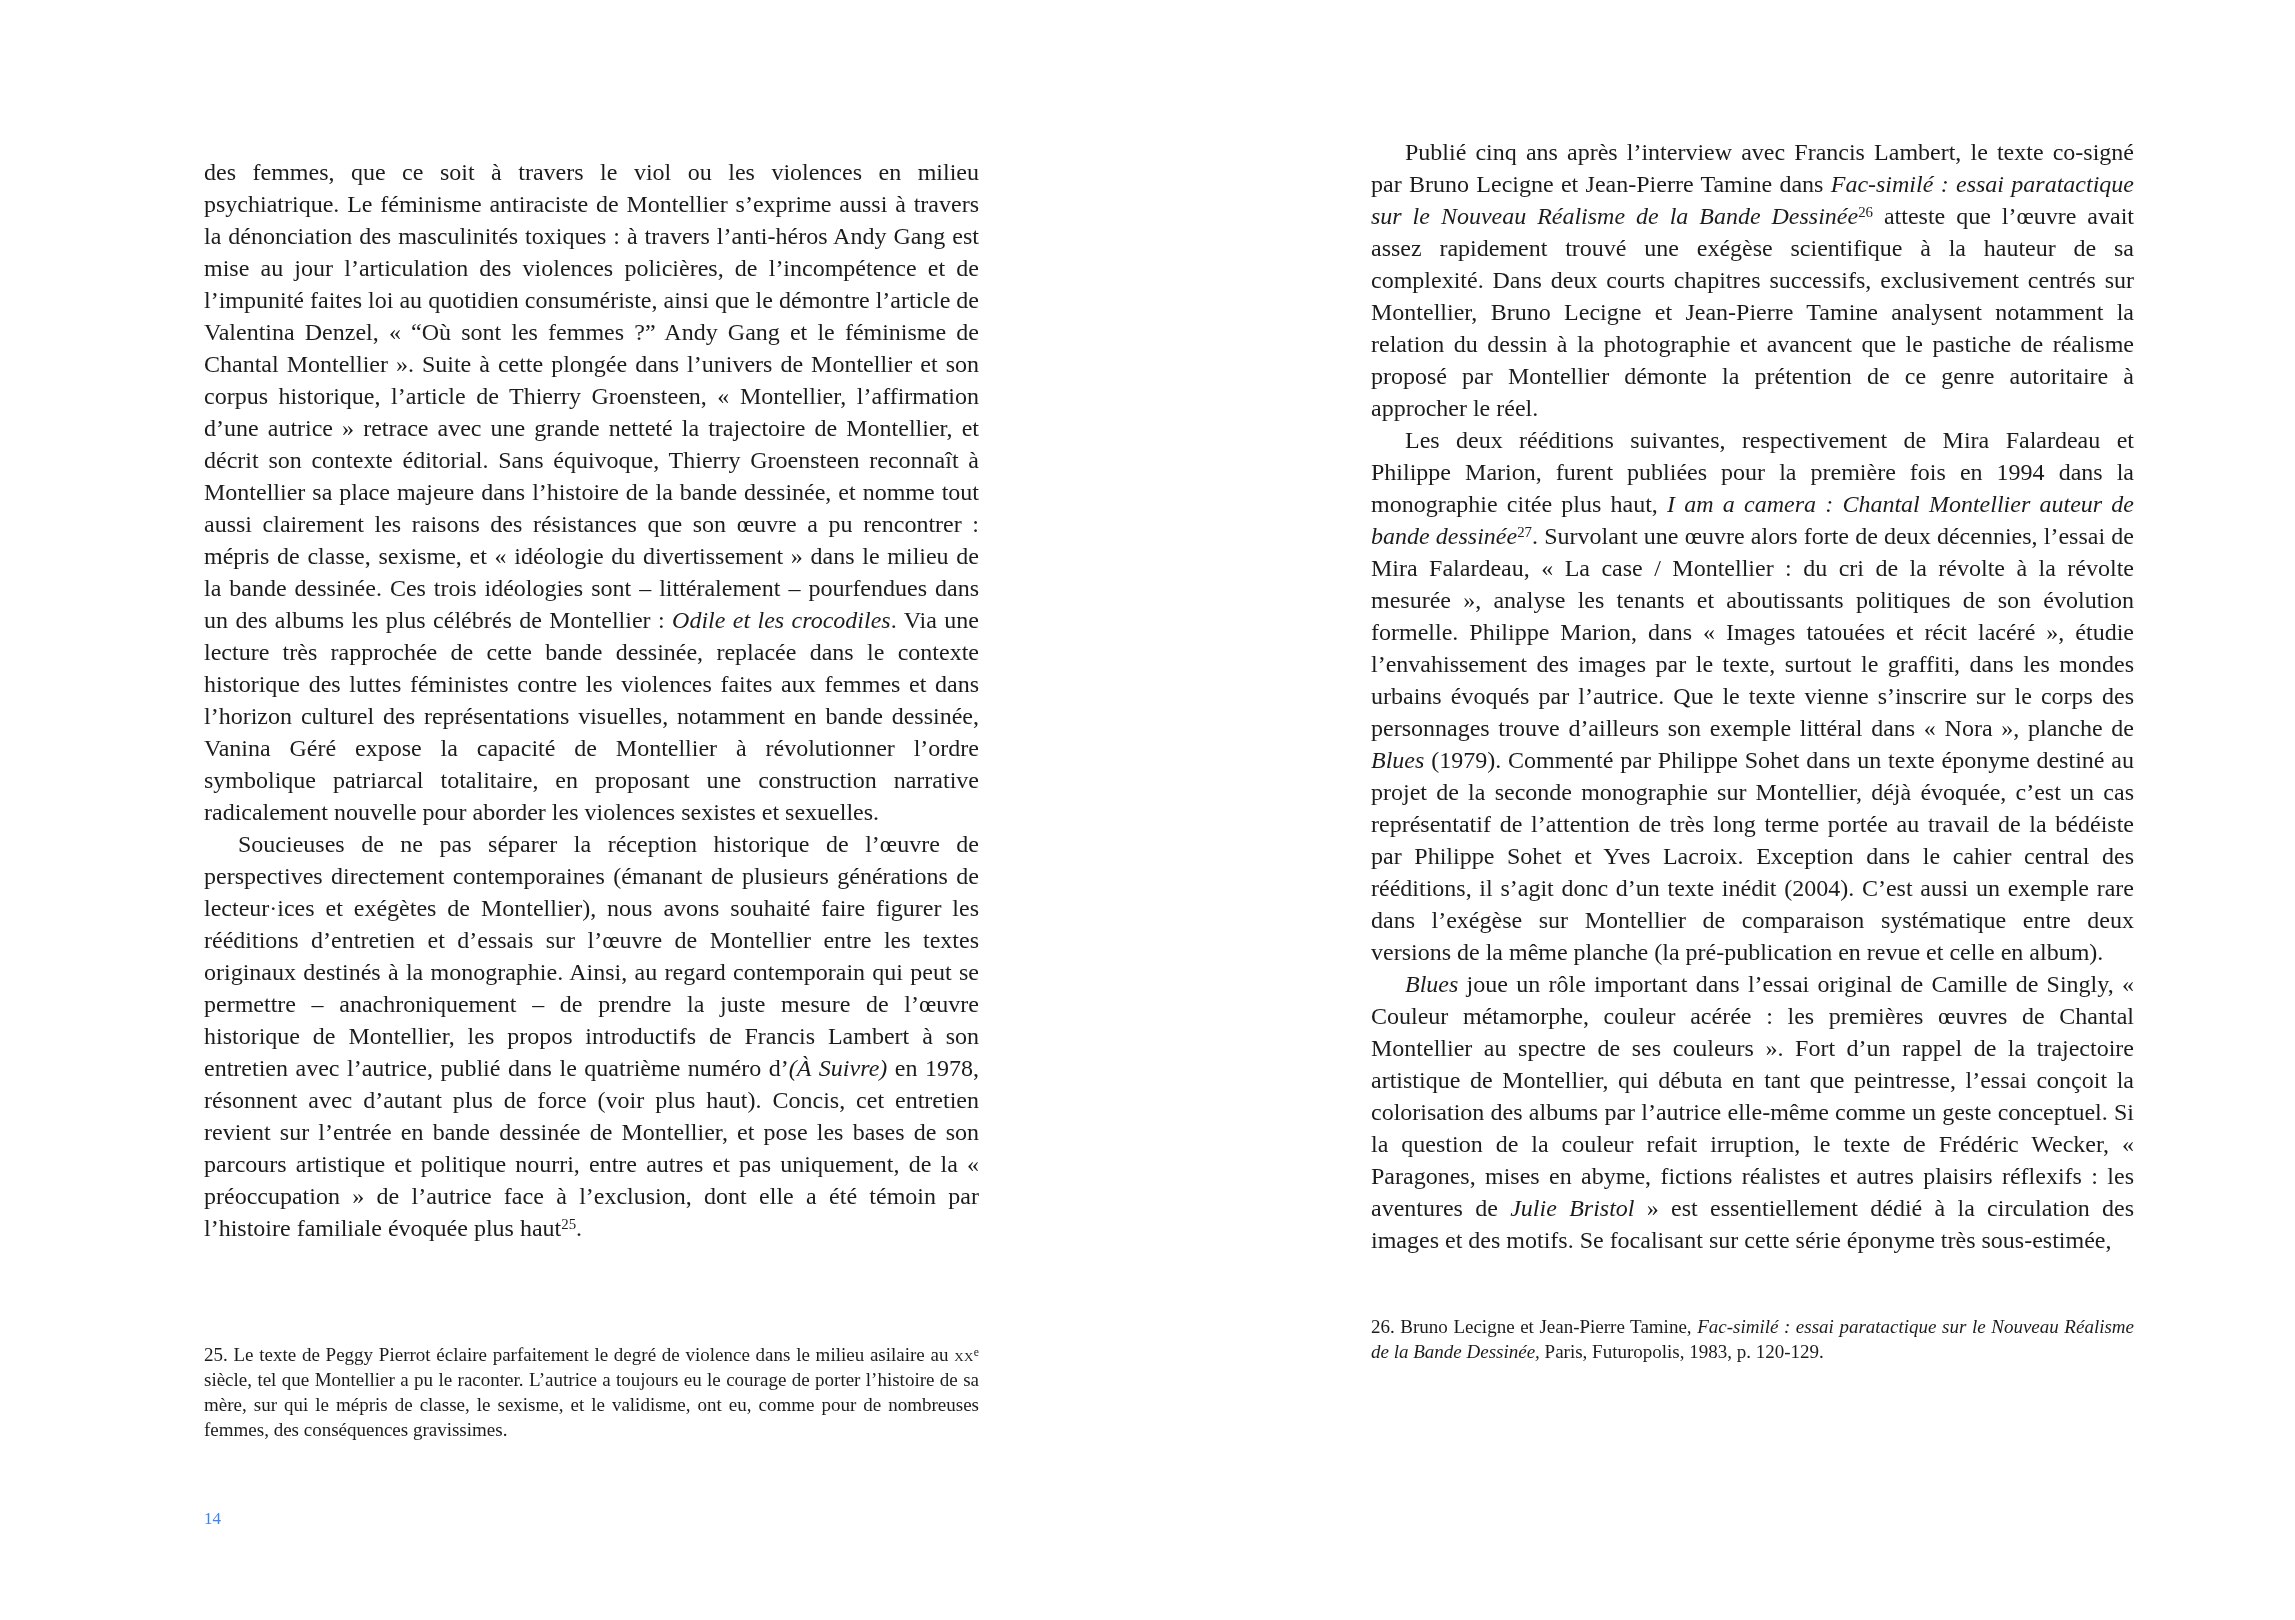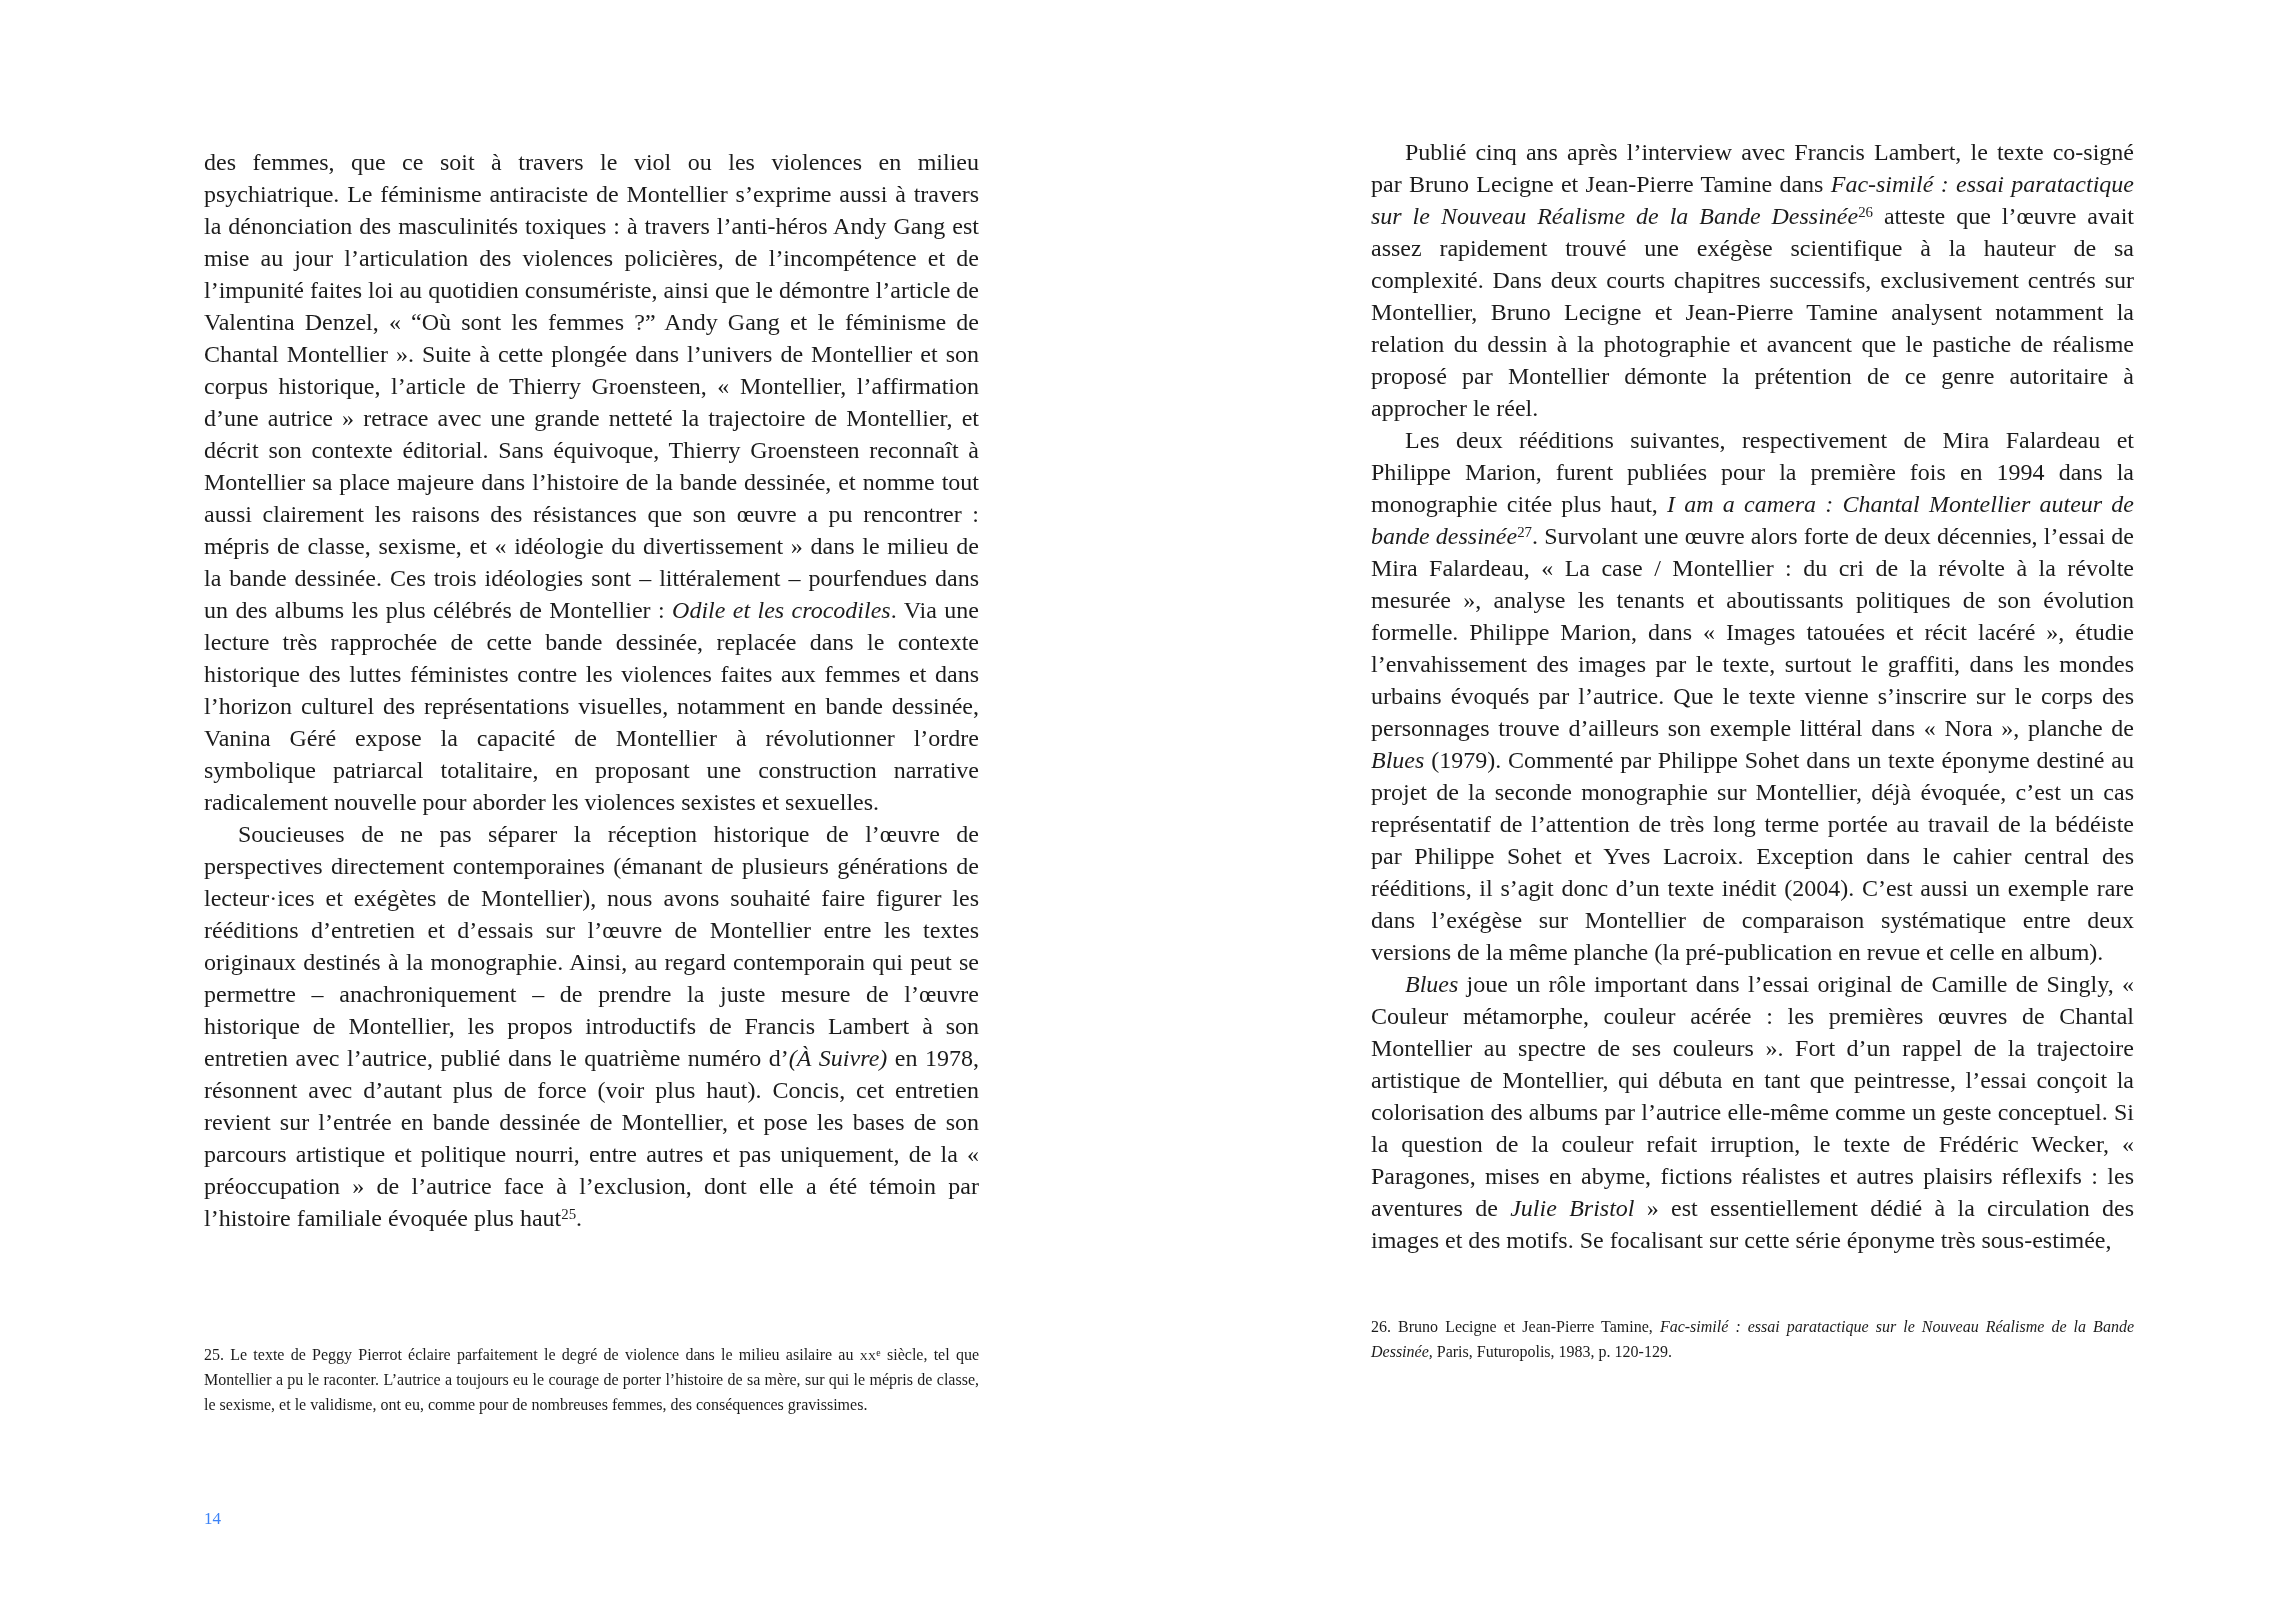--- a/index.html
+++ b/index.html
@@ -17,30 +17,30 @@
   .page-right { left: 1148px; }
 
   .body-text {
     position: absolute;
     text-align: justify;
     font-size: 24px;
     line-height: 32px;
     hyphens: auto;
     -webkit-hyphens: auto;
   }
-  .page-left .body-text { left: 204px; top: 146px; width: 775px; }
+  .page-left .body-text { left: 204px; top: 156px; width: 775px; }
   .page-right .body-text { left: 223px; top: 136px; width: 763px; }
 
   .body-text p { margin: 0; }
   .body-text p.indent { text-indent: 34px; }
 
   .footnotes {
     position: absolute;
     text-align: justify;
-    font-size: 16px;
+    font-size: 19px;
     line-height: 25px;
     hyphens: auto;
     -webkit-hyphens: auto;
   }
   .page-left .footnotes { left: 204px; top: 1342px; width: 775px; }
   .page-right .footnotes { left: 223px; top: 1314px; width: 763px; }
   .footnotes p { margin: 0; }
 
   sup {
     font-size: 0.62em;

